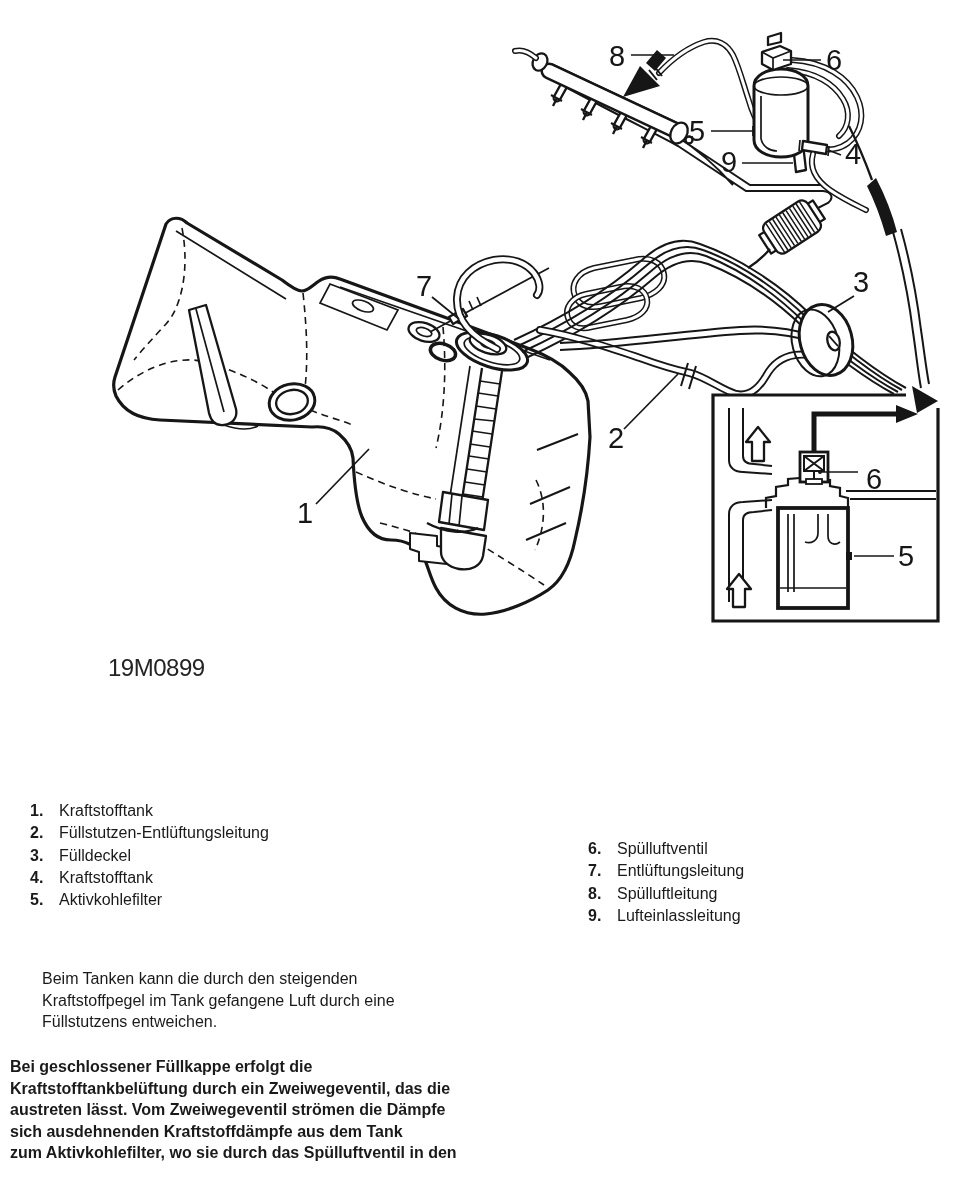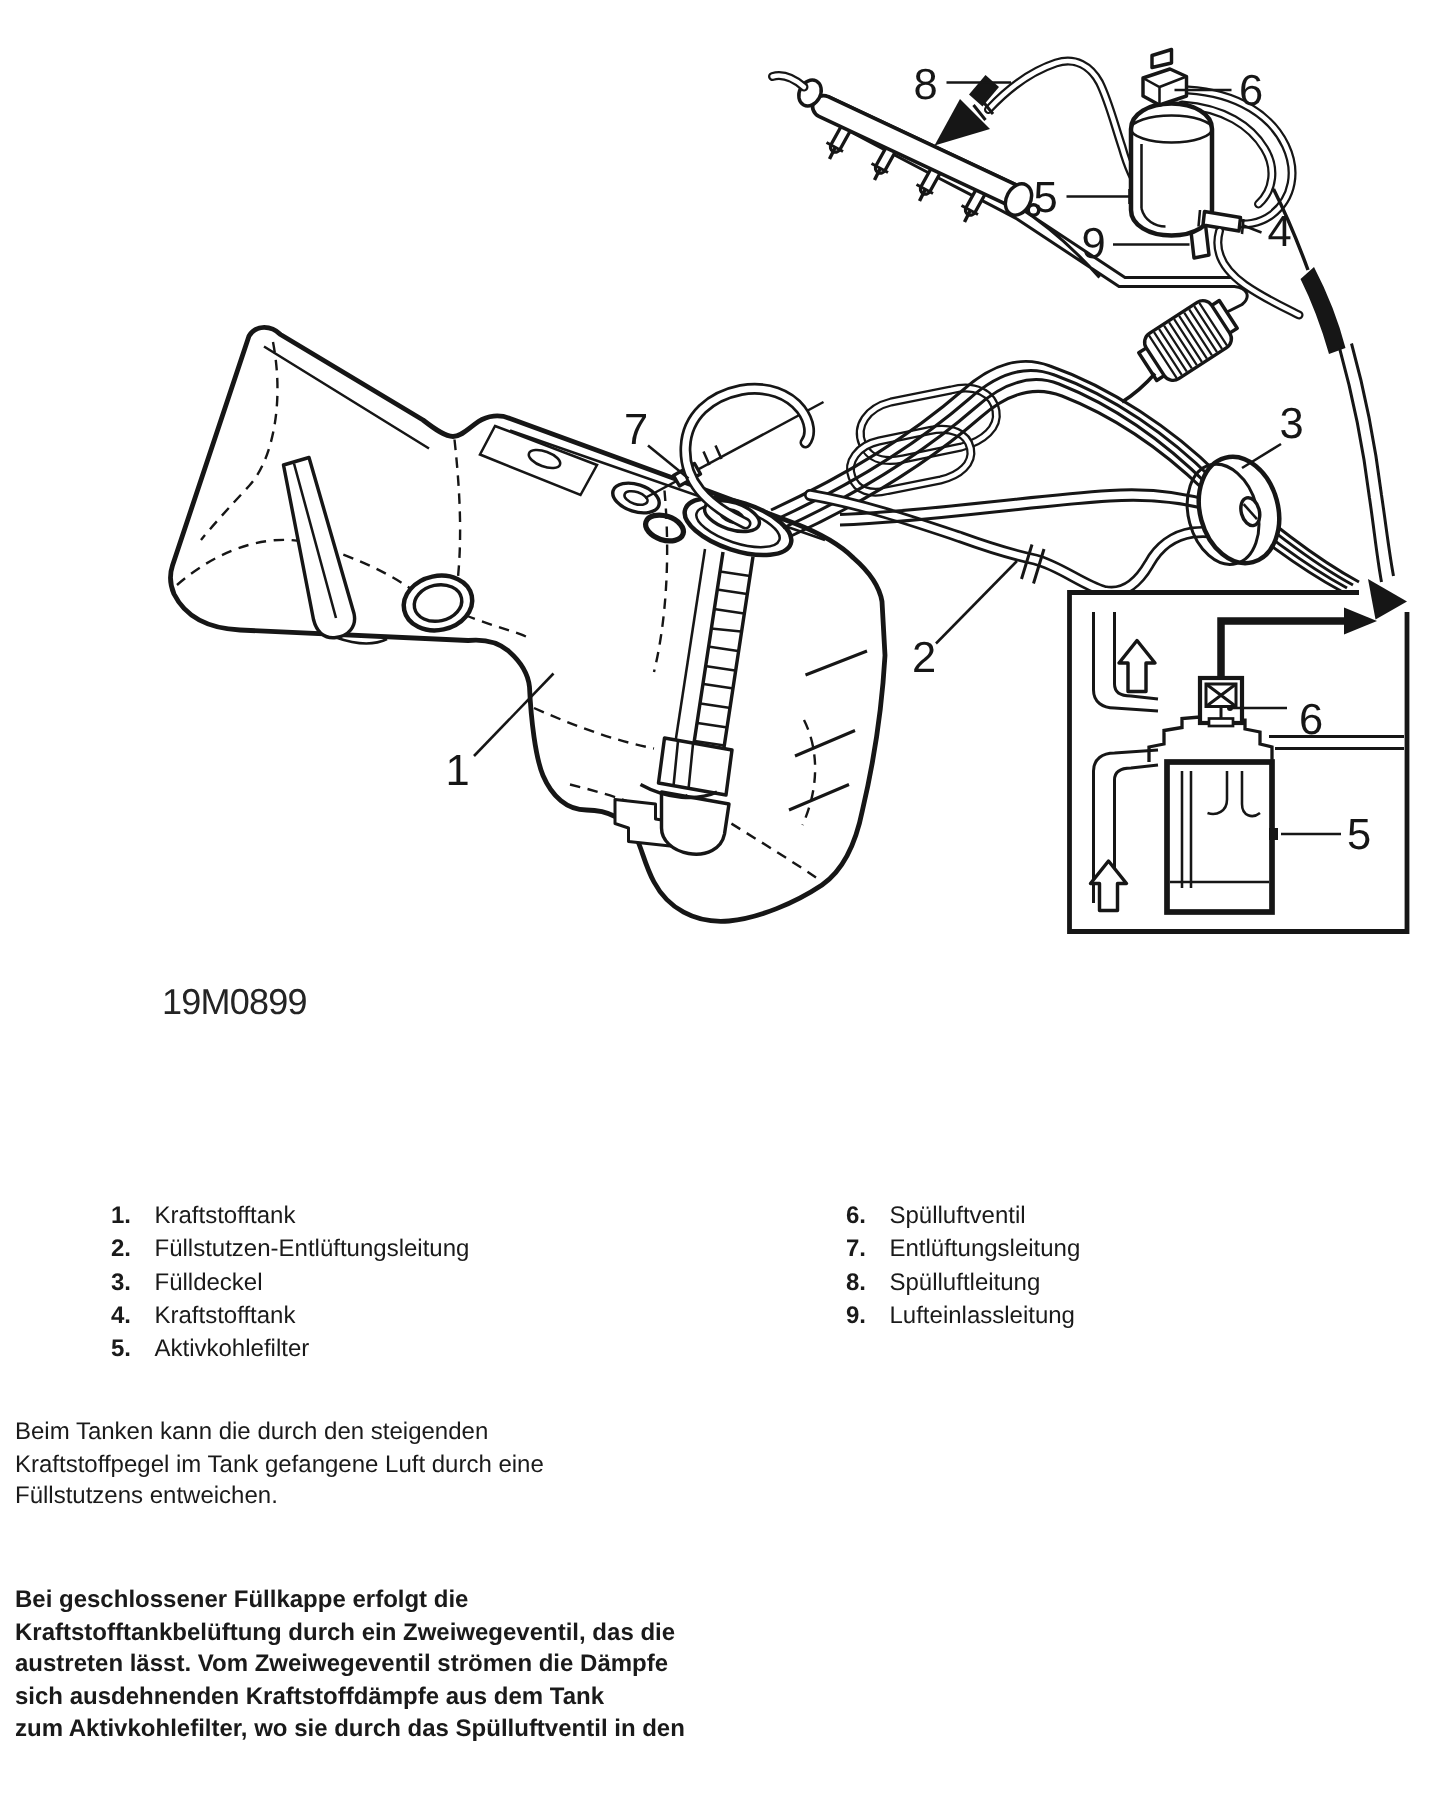--- a/index.html
+++ b/index.html
@@ -20,28 +20,28 @@
   .rail-i{fill:none;stroke:#fff;stroke-width:12;stroke-linecap:round;}
   .inj-o{fill:none;stroke:#161616;stroke-width:9;stroke-linecap:round;}
   .inj-i{fill:none;stroke:#fff;stroke-width:4.5;stroke-linecap:round;}
   .p2{fill:none;stroke:#161616;stroke-width:2;}
   .blk{fill:#161616;stroke:none;}
   .leader{fill:none;stroke:#161616;stroke-width:1.7;}
   text.co{font-family:"Liberation Sans",sans-serif;font-size:29px;fill:#161616;text-anchor:middle;}
   text.fig{font-family:"Liberation Sans",sans-serif;font-size:24px;fill:#242424;letter-spacing:-0.5px;}
   
   .legend-col{position:absolute;top:800px;}
-  .legend-left{left:30px;margin-left:44px;}
-  .legend-right{left:564px;}
+  .legend-left{left:30px;}
+  .legend-right{left:588px;margin-top:38px;}
   .lrow{height:22.3px;line-height:22.3px;font-size:16px;white-space:nowrap;}
   .lnum{display:inline-block;width:29px;font-weight:bold;}
   
   .para{position:absolute;left:10px;font-size:16px;line-height:21.6px;}
   .para .pline{white-space:nowrap;}
-  .para1{top:944px;}
+  .para1{top:968px;margin-left:32px;}
   .para2{top:1056px;font-weight:bold;}
 </style>
 </head>
 <body>
 
 <div class="page">
 
   <svg width="955" height="700" viewBox="0 0 955 700" xmlns="http://www.w3.org/2000/svg">
     <defs>
       <path id="thook" d="M497,349 C470,336 456,320 457,298 C458,277 474,264 494,260 C512,257 526,263 534,273 C540,281 541,290 537,295"></path>

